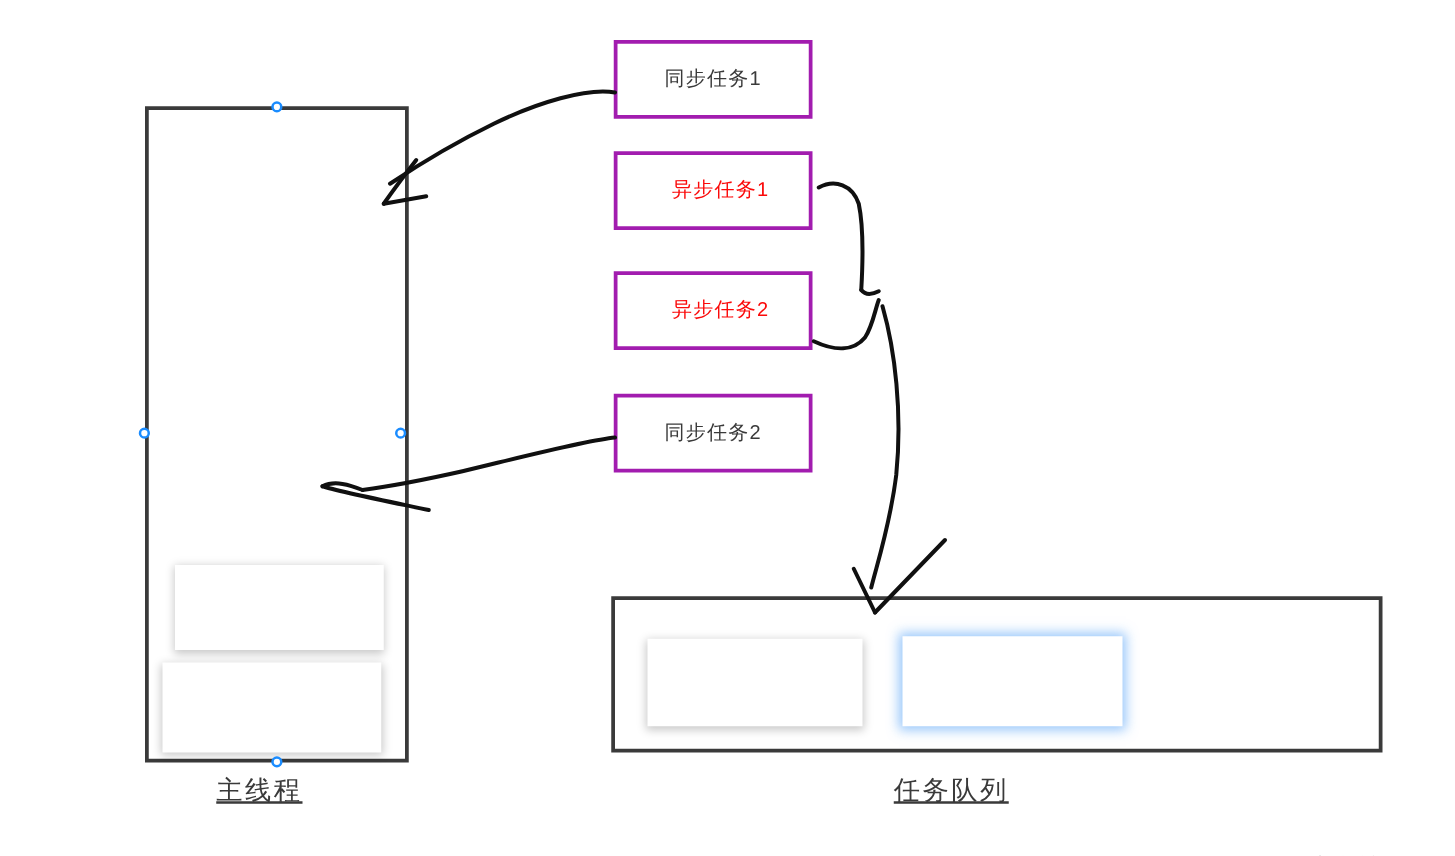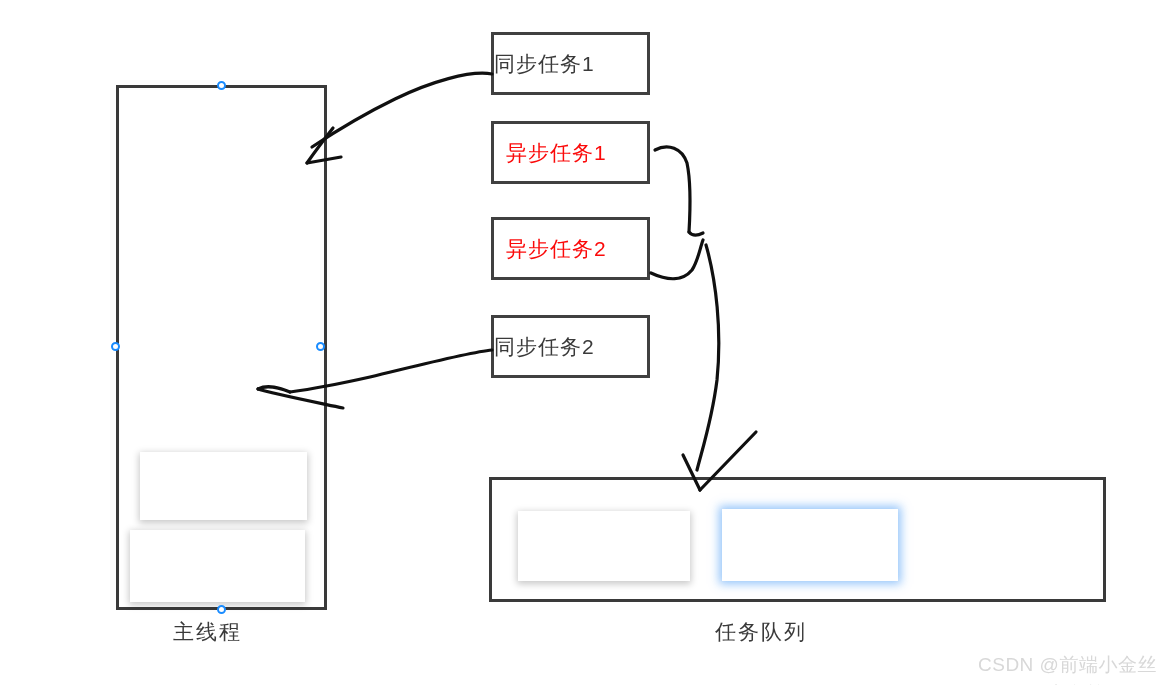--- a/index.html
+++ b/index.html
@@ -17,24 +17,25 @@
     height: 685px;
     background: #ffffff;
     overflow: hidden;
   }
 
   
   .task-box {
     position: absolute;
     box-sizing: border-box;
     background: #ffffff;
-    border: 3px solid #404040;
+    border: 3px solid #a21caf;
     display: flex;
     align-items: center;
-    font-size: 21px;
+    justify-content: center;
+    font-size: 16px;
     letter-spacing: 1px;
     color: #3a3a3a;
     line-height: 1;
     user-select: none;
   }
   .task-box.red {
     color: #fb0a0a;
     padding-left: 12px;
   }
 
@@ -59,20 +60,21 @@
   }
 
   
   .caption {
     position: absolute;
     font-size: 21px;
     letter-spacing: 2px;
     color: #3a3a3a;
     white-space: nowrap;
     user-select: none;
+    text-decoration: underline;
   }
 
   
   .plate {
     position: absolute;
     background: #ffffff;
     box-shadow: 0 2px 7px 1px rgba(0,0,0,0.22);
     z-index: 10;
   }
   .plate-blue {
@@ -186,16 +188,15 @@
 
       <path d="M651,273 C668,281 683,281 692,270 C698,261 700,248 703,240"></path>
 
       <path d="M706,245 C716,280 722,330 717,380 C712,420 702,450 697,470"></path>
 
       <path d="M683,455 L700,490"></path>
       <path d="M700,490 L756,432"></path>
     </g>
   </svg>
 
-  <div class="watermark" style="left:978px; top:652px;">CSDN @前端小金丝</div>
   <div class="watermark" style="left:1046px; top:653px;margin-top:28px;">小金丝</div>
 
 </div>
 
 </body></html>

